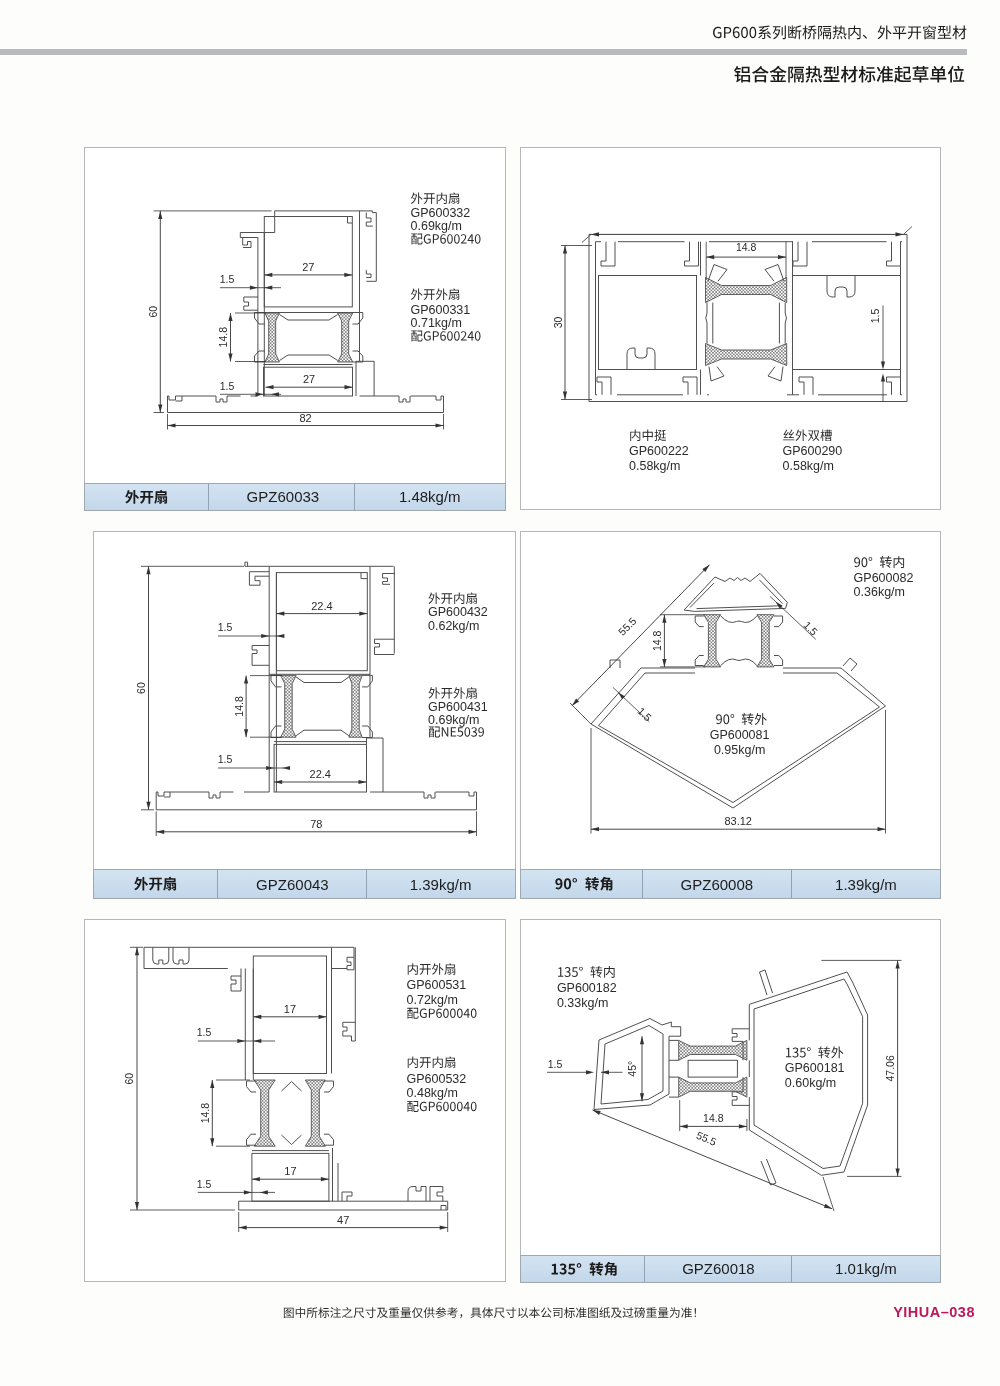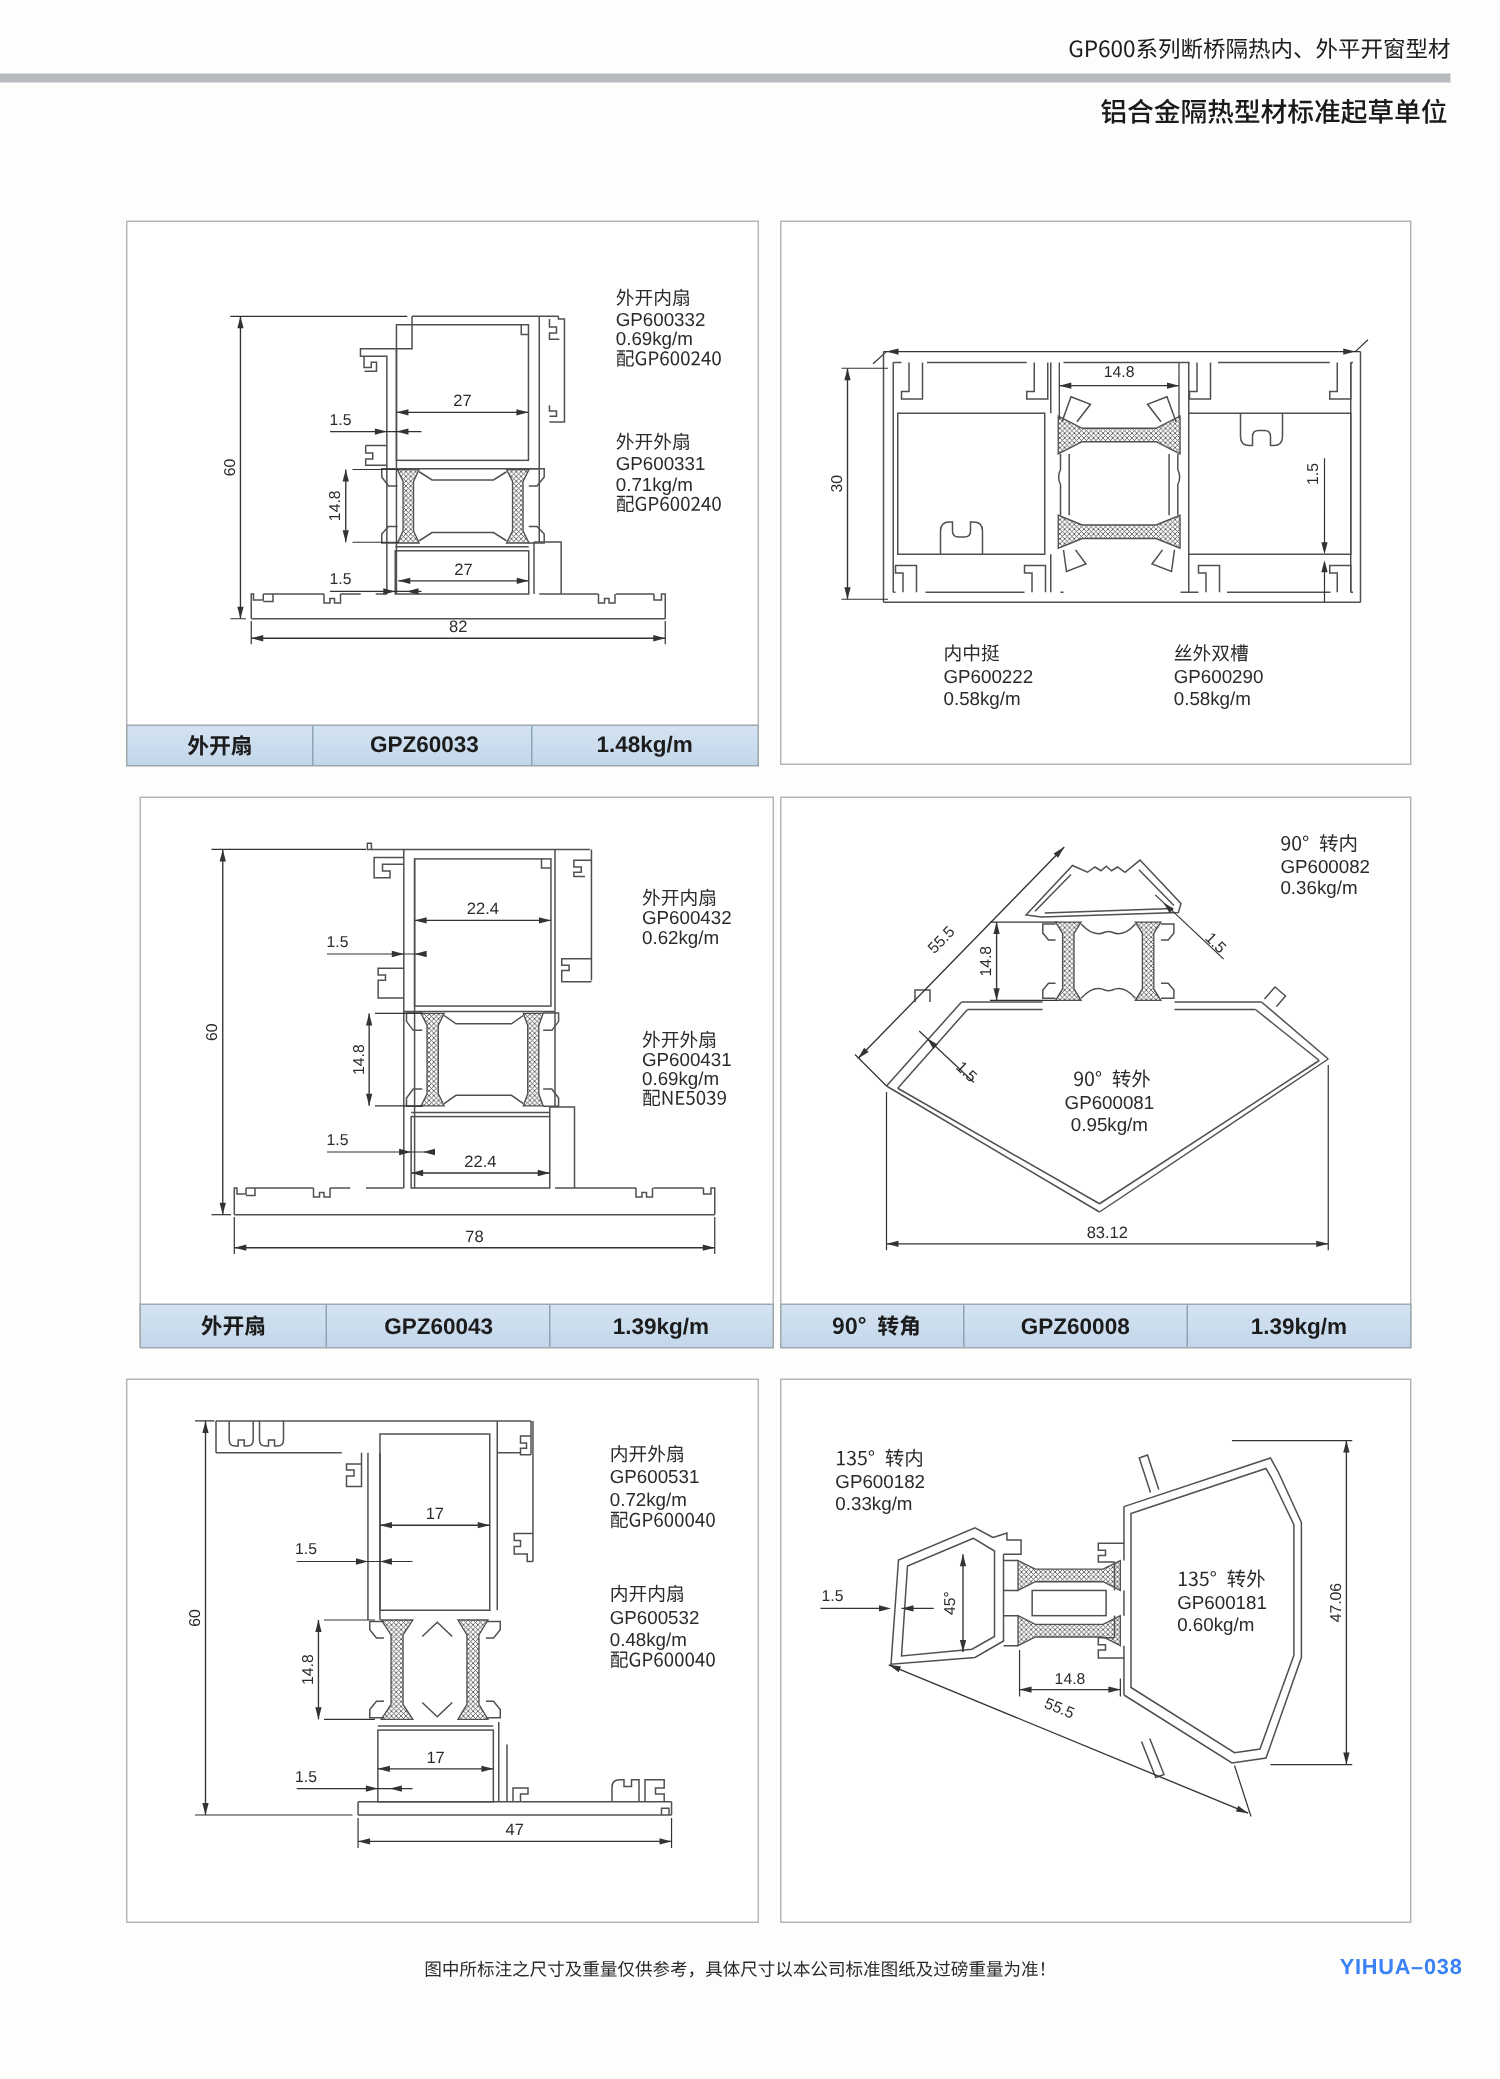--- a/index.html
+++ b/index.html
@@ -1,20 +1,20 @@
 <!DOCTYPE html>
 <html><head><meta charset="utf-8"><title>GP600</title><style>
 body{margin:0}
 .page{position:relative;width:1000px;height:1386px;background:#fdfdfc;overflow:hidden;font-family:"Liberation Sans",sans-serif}
 .abs{position:absolute}
 .panel{position:absolute;border:1px solid #b4b7b9;background:#fff}
 .draw{position:absolute;left:0;top:0}
 .pbar{position:absolute;left:-1px;right:-1px;border:1px solid #9fa8ae;background:linear-gradient(#d3e3f2,#c3d7ea)}
 .pc{position:absolute;top:0;bottom:0;display:flex;align-items:center;justify-content:center}
-.pcb{border-left:1px solid #8fa3b2;font-weight:bold;color:#1c1c1c;font-size:15px}
+.pcb{border-left:1px solid #8fa3b2;font-weight:normal;color:#1c1c1c;font-size:15px}
 </style></head><body>
 <div class="page">
     <svg class="abs" style="left:0;top:0" width="1000" height="46" viewBox="0 0 1000 46">
       <g transform="translate(712.2 38) scale(0.015000 -0.015000)" fill="#1e1e1e">
         <use href="#g5"></use>
         <use href="#g6" x="689"></use>
         <use href="#g7" x="1322"></use>
         <use href="#g8" x="1877"></use>
         <use href="#g8" x="2432"></use>
         <use href="#g24" x="2987"></use>
@@ -664,20 +664,40 @@
         <path d="M376.6 256.4 L378.7 248.4 L374.5 248.4Z" fill="#333"></path>
         <text x="373.1" y="148.4" fill="#2b2b2b" text-anchor="middle" style="font-size:10.5px;font-family:&quot;Liberation Sans&quot;,sans-serif" transform="rotate(-90 373.1 148.4)">47.06</text>
         <line x1="300.3" y1="40.4" x2="380.5" y2="40.4" stroke="#333" stroke-width="0.8"></line>
         <line x1="326" y1="256.4" x2="380.5" y2="256.4" stroke="#333" stroke-width="0.8"></line>
         <line x1="71.5" y1="189.9" x2="311.1" y2="288.8" stroke="#333" stroke-width="0.9"></line>
         <path d="M71.5 189.9 L78.1 194.9 L79.7 191Z" fill="#333"></path>
         <path d="M311.1 288.8 L304.5 283.8 L302.9 287.7Z" fill="#333"></path>
         <text x="184" y="222" fill="#2b2b2b" text-anchor="middle" style="font-size:10.5px;font-family:&quot;Liberation Sans&quot;,sans-serif" transform="rotate(22.4 184 222)">55.5</text>
         <line x1="302" y1="257" x2="313" y2="291" stroke="#333" stroke-width="0.8"></line>
       </svg>
+      <div class="pbar" style="top:334.5px;height:26.5px">
+        <div class="pc" style="left:0;width:122.6px">
+          <svg width="122.6" height="26.5" viewBox="0 0 122.6 26.5">
+            <g transform="translate(29.4 18.4) scale(0.014500 -0.014500)" fill="#1c1c1c">
+              <use href="#g60"></use>
+              <use href="#g61" x="590"></use>
+              <use href="#g62" x="1180"></use>
+              <use href="#g56" x="1770"></use>
+              <use href="#g57" x="2674"></use>
+              <use href="#g58" x="3674"></use>
+            </g>
+          </svg>
+        </div>
+        <div class="pc pcb" style="left:122.6px;width:147.7px">
+          <span>GPZ60018</span>
+        </div>
+        <div class="pc pcb" style="left:270.4px;right:0">
+          <span>1.01kg/m</span>
+        </div>
+      </div>
     </div>
     <svg class="abs" style="left:0;top:1298px" width="1000" height="26" viewBox="0 0 1000 26">
       <g transform="translate(282.9 19) scale(0.011700 -0.011700)" fill="#2a2a2a">
         <use href="#g63"></use>
         <use href="#g11" x="1000"></use>
         <use href="#g64" x="2000"></use>
         <use href="#g65" x="3000"></use>
         <use href="#g66" x="4000"></use>
         <use href="#g67" x="5000"></use>
         <use href="#g68" x="6000"></use>
@@ -705,21 +725,21 @@
         <use href="#g70" x="28000"></use>
         <use href="#g86" x="29000"></use>
         <use href="#g87" x="30000"></use>
         <use href="#g71" x="31000"></use>
         <use href="#g72" x="32000"></use>
         <use href="#g88" x="33000"></use>
         <use href="#g84" x="34000"></use>
         <use href="#g89" x="35000"></use>
       </g>
     </svg>
-    <div class="abs" style="left:860px;top:1304px;width:115px;text-align:right;font-weight:bold;font-size:14.5px;color:#3b82f6;letter-spacing:0.5px">YIHUA–038</div>
+    <div class="abs" style="left:860px;top:1304px;width:115px;text-align:right;font-weight:bold;font-size:14.5px;color:#be185d;letter-spacing:0.5px">YIHUA–038</div>
     <svg width="0" height="0" style="position:absolute">
       <defs>
         <path id="g0" d="M231 841C195 665 131 500 39 396C57 385 89 361 103 348C159 418 207 511 245 616H436C419 510 393 418 358 339C315 375 256 418 208 448L163 398C217 362 282 312 325 272C253 141 156 50 38 -10C58 -23 88 -53 101 -72C315 45 472 279 525 674L473 690L458 687H269C283 732 295 779 306 827ZM611 840V-79H689V467C769 400 859 315 904 258L966 311C912 374 802 470 716 537L689 516V840Z"></path>
         <path id="g1" d="M649 703V418H369V461V703ZM52 418V346H288C274 209 223 75 54 -28C74 -41 101 -66 114 -84C299 33 351 189 365 346H649V-81H726V346H949V418H726V703H918V775H89V703H293V461L292 418Z"></path>
         <path id="g2" d="M99 669V-82H173V595H462C457 463 420 298 199 179C217 166 242 138 253 122C388 201 460 296 498 392C590 307 691 203 742 135L804 184C742 259 620 376 521 464C531 509 536 553 538 595H829V20C829 2 824 -4 804 -5C784 -5 716 -6 645 -3C656 -24 668 -58 671 -79C761 -79 823 -79 858 -67C892 -54 903 -30 903 19V669H539V840H463V669Z"></path>
         <path id="g3" d="M265 297C301 257 344 201 366 166L421 197C398 231 353 285 317 323ZM610 299C648 259 695 205 717 171L772 203C749 236 701 289 662 327ZM209 75 234 15C302 42 383 77 465 112V-3C465 -14 461 -18 449 -19C436 -19 397 -19 351 -18C360 -35 370 -61 373 -78C435 -78 476 -78 501 -68C526 -57 533 -38 533 -3V418H242V355H465V171C369 133 274 97 209 75ZM567 80 595 18 829 119V-1C829 -12 825 -16 812 -17C799 -18 756 -18 708 -16C717 -33 727 -60 730 -78C797 -78 839 -77 865 -67C892 -56 899 -37 899 0V418H576V355H829V180C731 141 633 103 567 80ZM435 818C447 796 460 769 471 745H140V504C140 344 130 115 39 -48C57 -54 91 -71 105 -83C196 81 212 318 213 485H870V745H557C544 774 525 812 507 843ZM213 676H793V553H213Z"></path>
         <path id="g4" d="M554 795V723H858V480H557V46C557 -46 585 -70 678 -70C697 -70 825 -70 846 -70C937 -70 959 -24 968 139C947 144 916 158 898 171C893 27 886 1 841 1C813 1 707 1 686 1C640 1 631 8 631 46V408H858V340H930V795ZM143 158H420V54H143ZM143 214V553H211V474C211 420 201 355 143 304C153 298 169 283 176 274C239 332 253 412 253 473V553H309V364C309 316 321 307 361 307C368 307 402 307 410 307H420V214ZM57 801V734H201V618H82V-76H143V-7H420V-62H482V618H369V734H505V801ZM255 618V734H314V618ZM352 553H420V351L417 353C415 351 413 350 402 350C395 350 370 350 365 350C353 350 352 352 352 365Z"></path>
         <path id="g5" d="M389 -13C487 -13 568 23 615 72V380H374V303H530V111C501 84 450 68 398 68C241 68 153 184 153 369C153 552 249 665 397 665C470 665 518 634 555 596L605 656C563 700 496 746 394 746C200 746 58 603 58 366C58 128 196 -13 389 -13Z"></path>
         <path id="g6" d="M101 0H193V292H314C475 292 584 363 584 518C584 678 474 733 310 733H101ZM193 367V658H298C427 658 492 625 492 518C492 413 431 367 302 367Z"></path>
         <path id="g7" d="M301 -13C415 -13 512 83 512 225C512 379 432 455 308 455C251 455 187 422 142 367C146 594 229 671 331 671C375 671 419 649 447 615L499 671C458 715 403 746 327 746C185 746 56 637 56 350C56 108 161 -13 301 -13ZM144 294C192 362 248 387 293 387C382 387 425 324 425 225C425 125 371 59 301 59C209 59 154 142 144 294Z"></path>

